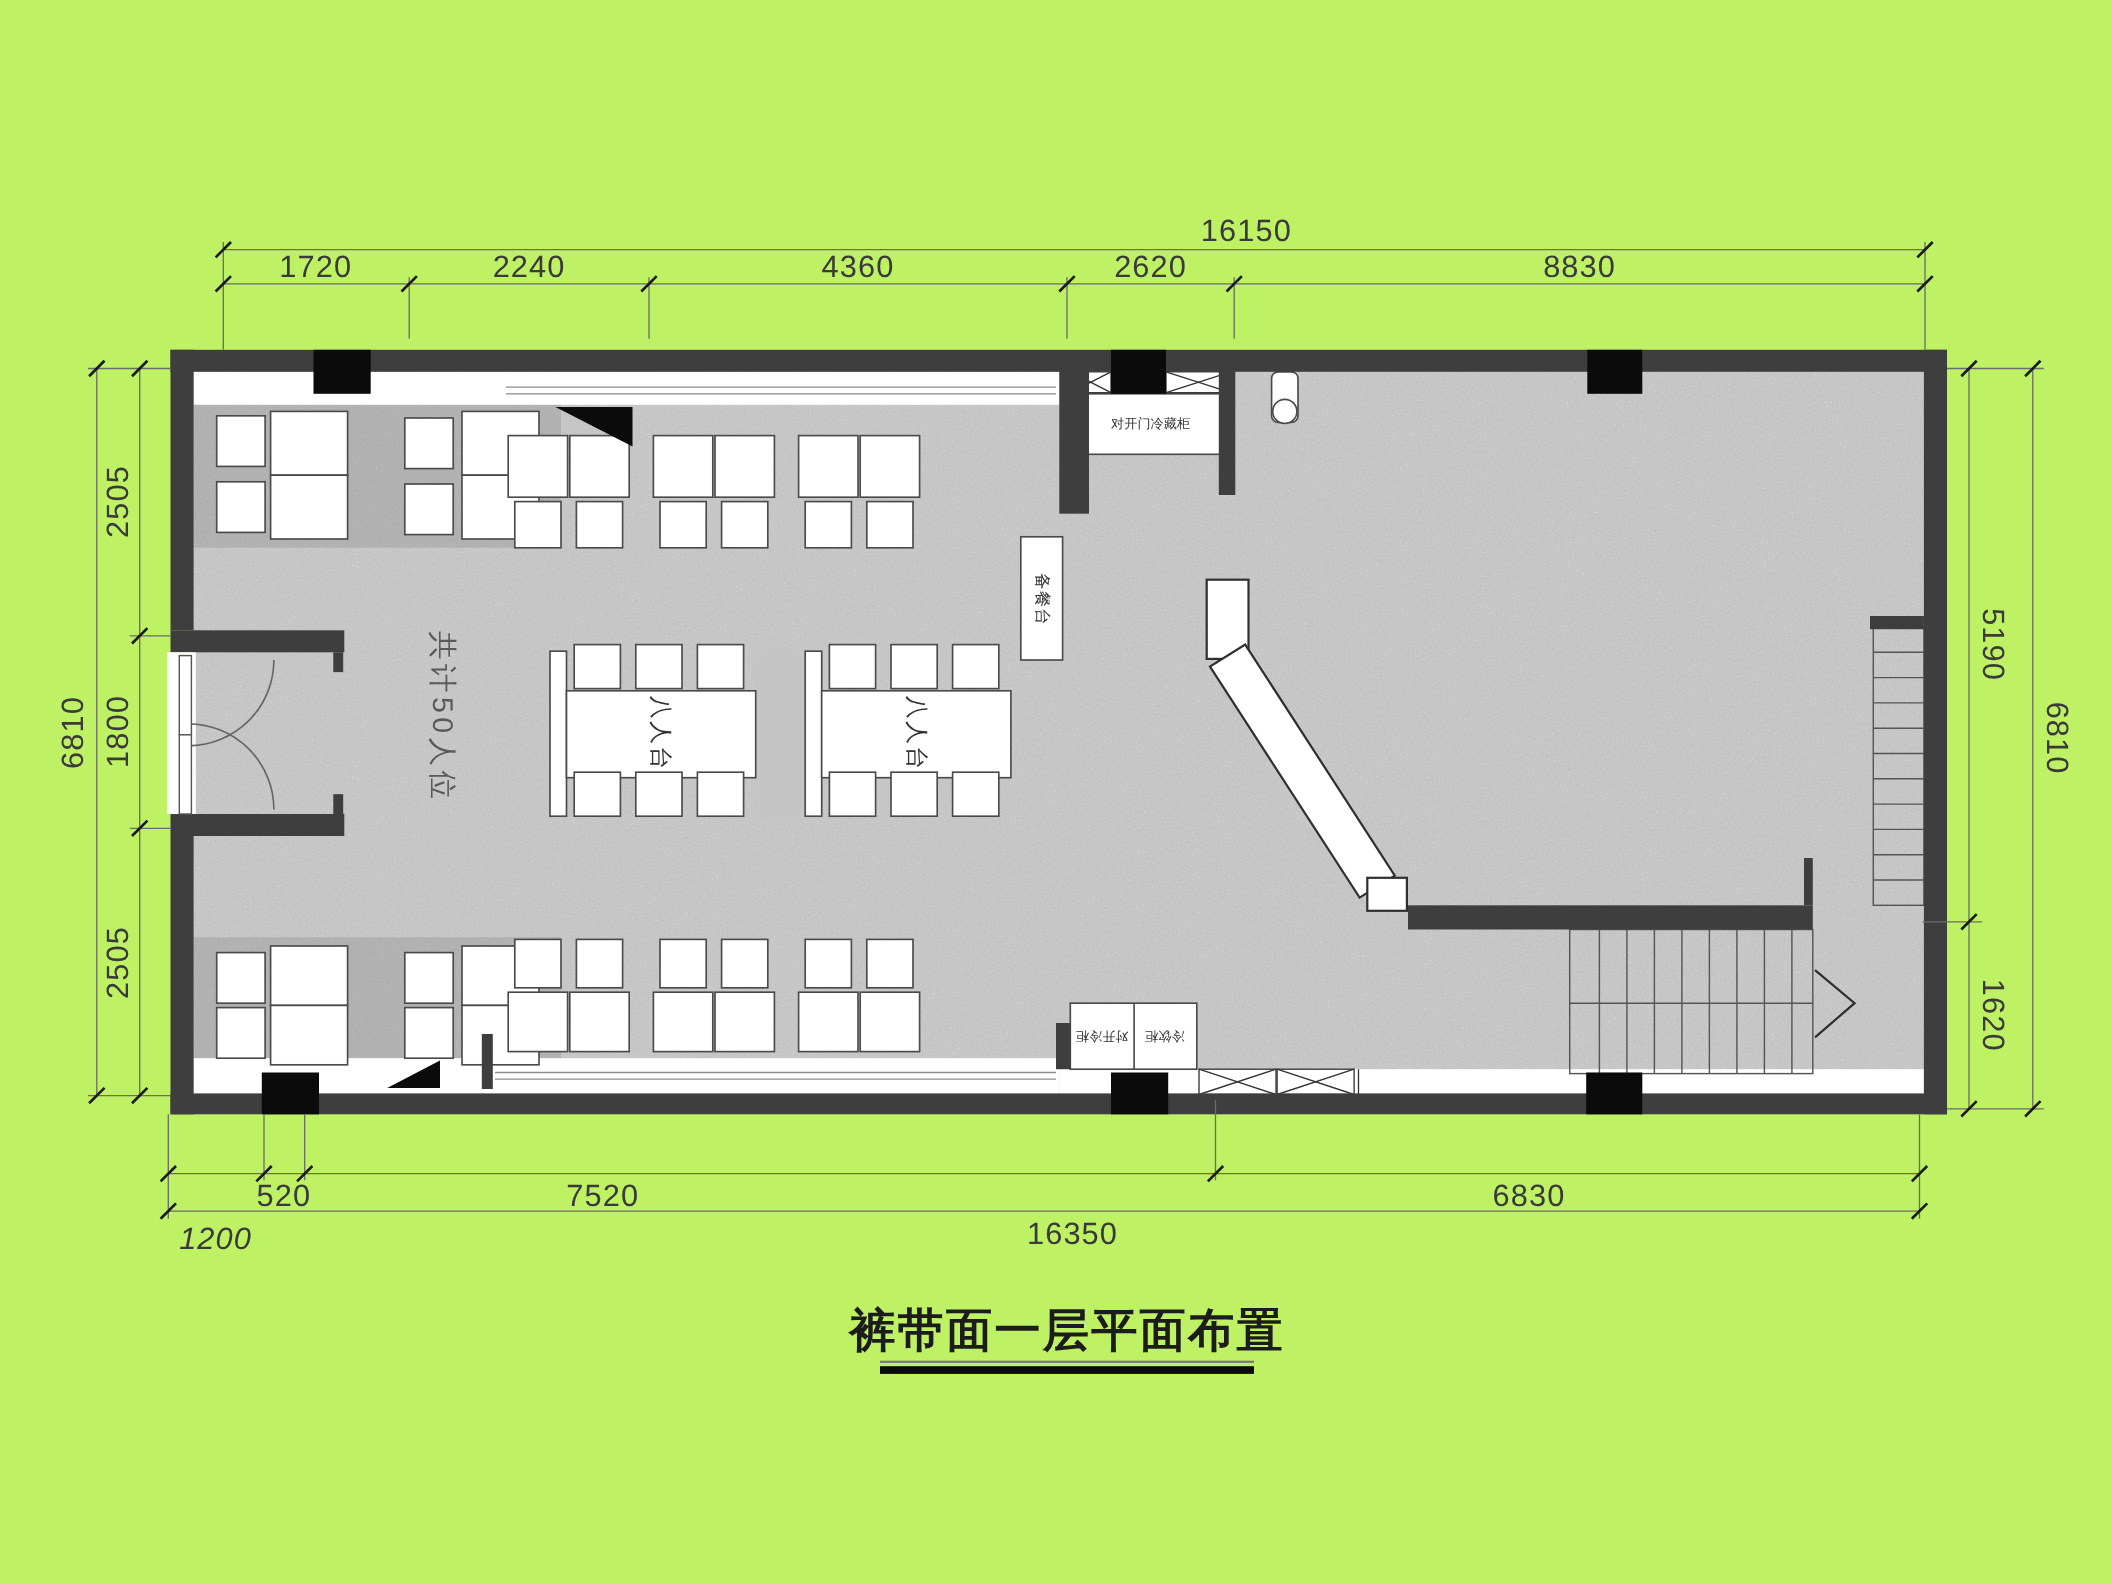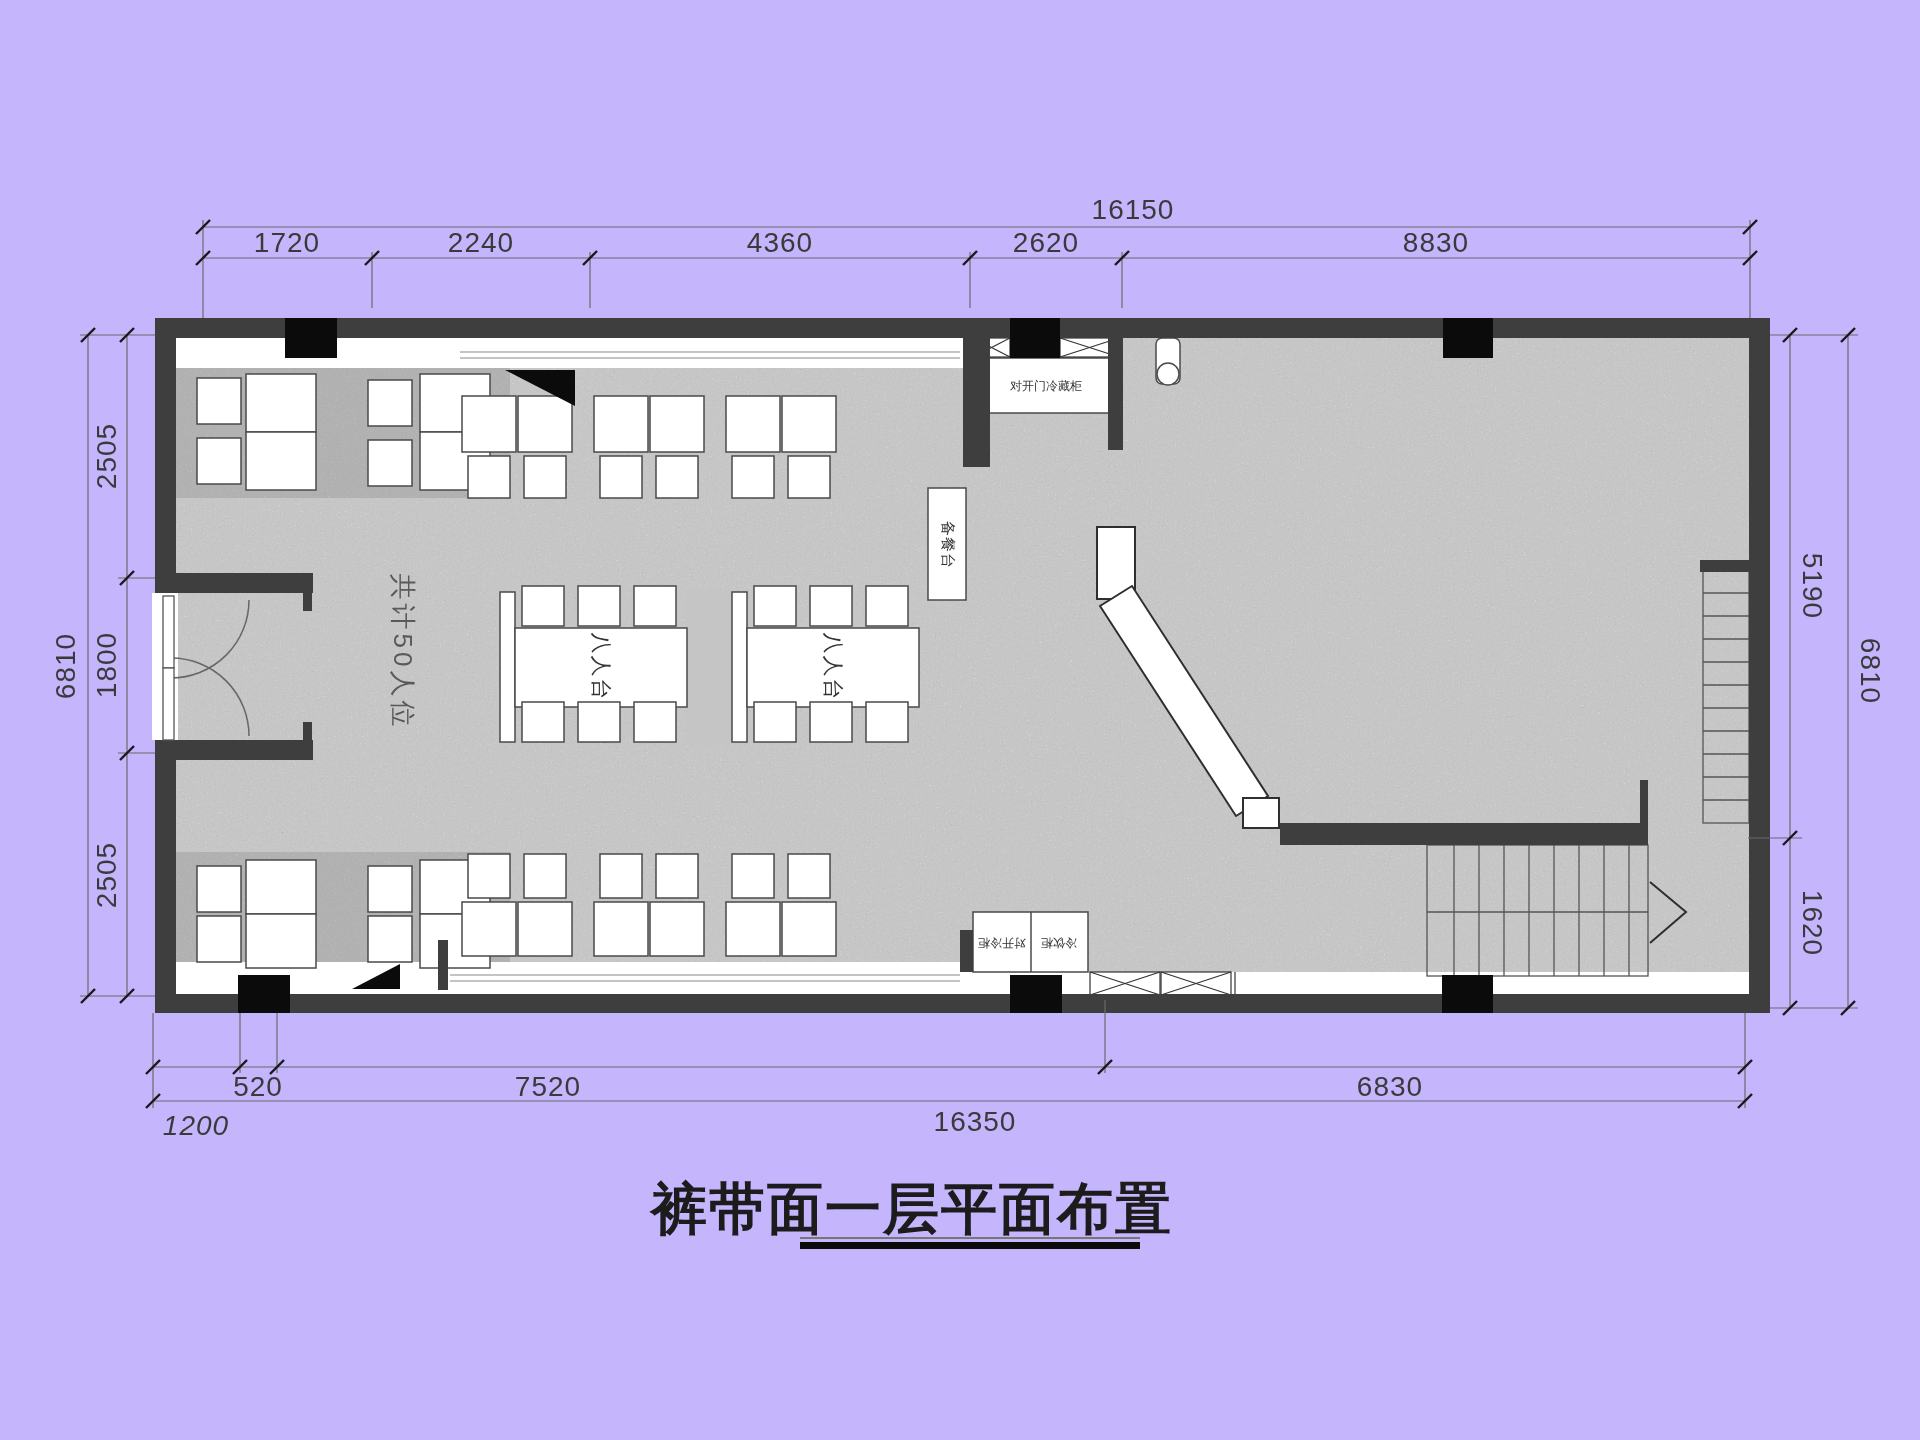--- a/index.html
+++ b/index.html
@@ -1,31 +1,31 @@
 <!DOCTYPE html>
 <html><head>
 <meta charset="utf-8">
 <style>
   html,body{margin:0;padding:0;background:#ffffff;}
-  #stage{position:relative;width:1920px;height:1440px;background:#c4b5fd;overflow:hidden;
+  #stage{position:relative;width:1920px;height:1440px;background:#bef264;overflow:hidden;
          font-family:"Liberation Sans","DejaVu Sans",sans-serif;}
   #plan-svg{position:absolute;left:0;top:0;}
   .lbl{position:absolute;transform:translate(-50%,-50%);font-size:28px;color:#3a3a3a;
        white-space:nowrap;letter-spacing:1px;}
   .rotm90{transform:translate(-50%,-50%) rotate(-90deg);}
   .rot90{transform:translate(-50%,-50%) rotate(90deg);}
   .rot180{transform:translate(-50%,-50%) rotate(180deg);}
   .cn{color:#3f3f3f;letter-spacing:4px;}
   .seatcount{font-size:26px;color:#474747;opacity:.85;}
   .tbl-lbl{font-size:21px;color:#333;letter-spacing:2px;}
   .small-lbl{font-size:15px;color:#333;letter-spacing:1px;}
   .tiny-lbl{font-size:12px;color:#333;letter-spacing:0;}
-  #title{position:absolute;left:912px;top:1210px;transform:translate(-50%,-50%);
+  #title{position:absolute;left:970px;top:1210px;transform:translate(-50%,-50%);
          font-family:"Liberation Serif","DejaVu Serif",serif;font-weight:bold;
-         font-size:56px;color:#1c1c1c;letter-spacing:2px;white-space:nowrap;}
+         font-size:42px;color:#1c1c1c;letter-spacing:2px;white-space:nowrap;}
   .title-rule-thin{position:absolute;left:800px;top:1237px;width:340px;height:2px;background:#777;}
   .title-rule-thick{position:absolute;left:800px;top:1242px;width:340px;height:7px;background:#0a0a0a;}
 </style>
 </head>
 <body>
 
 <div id="stage">
 
 <svg id="plan-svg" width="1920" height="1440" viewBox="0 0 1920 1440">
   <defs>

